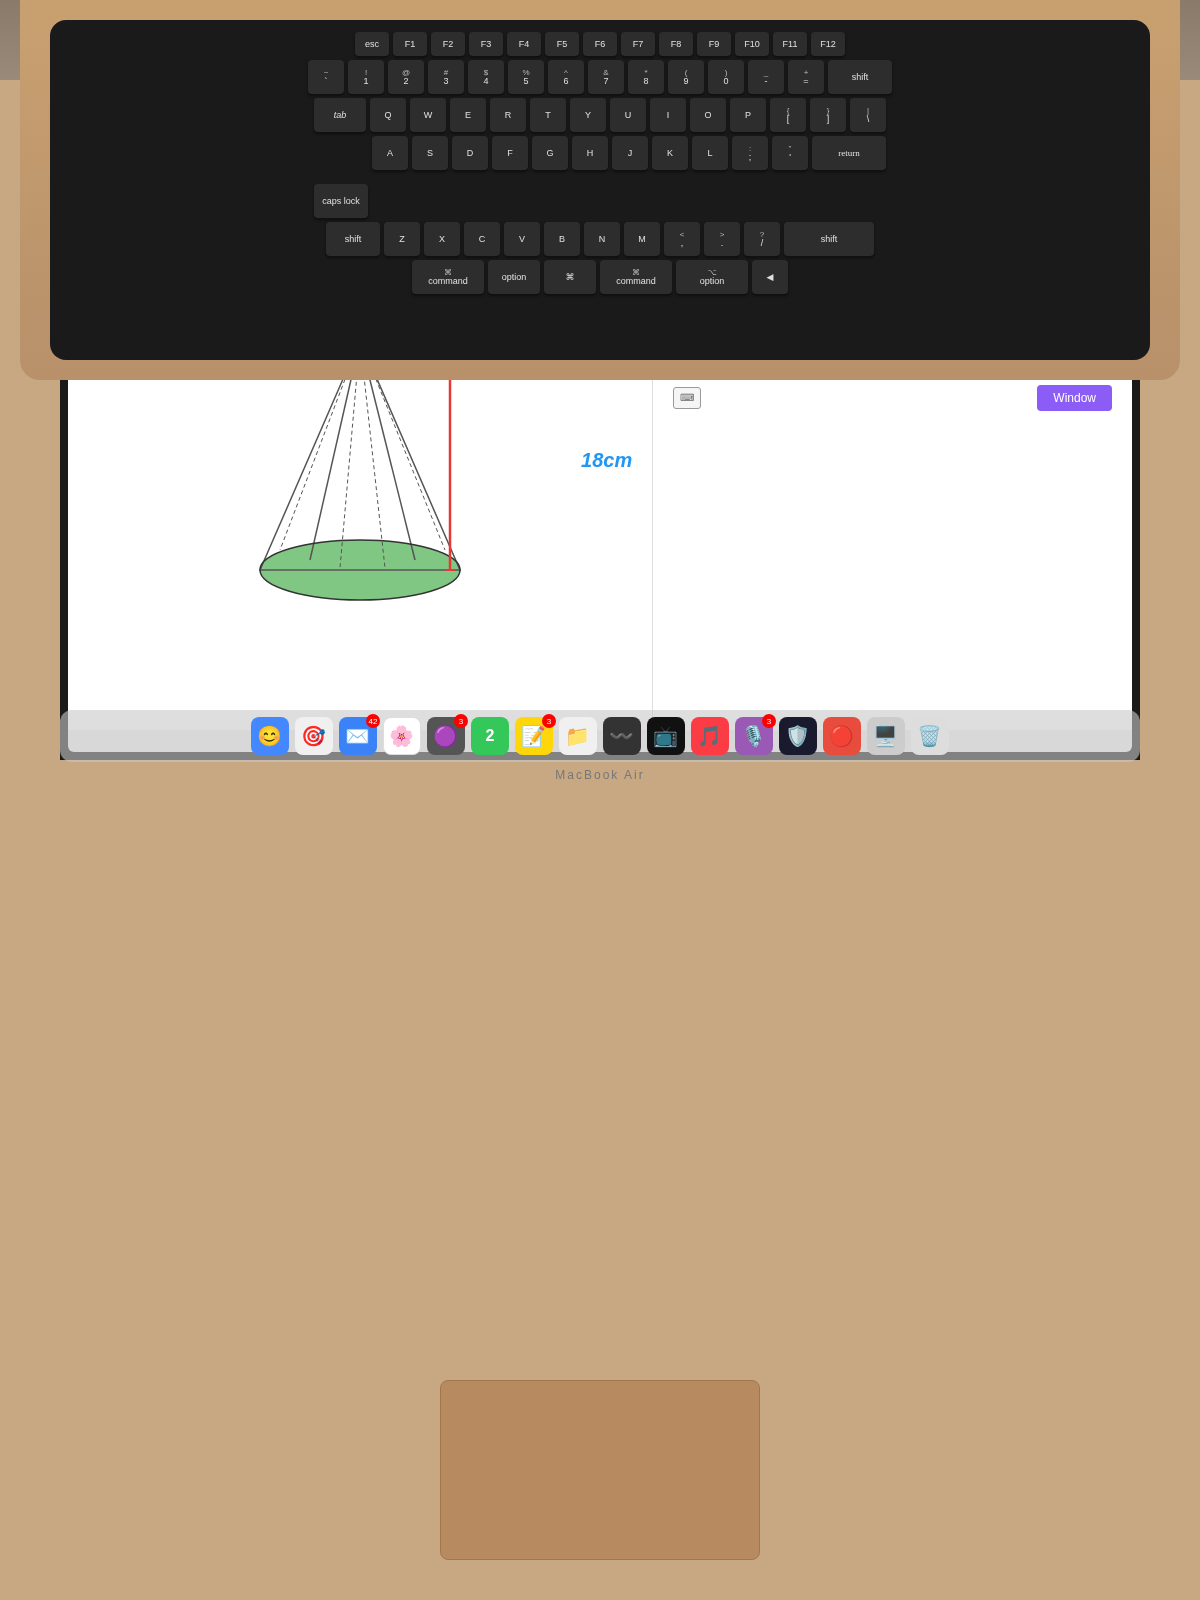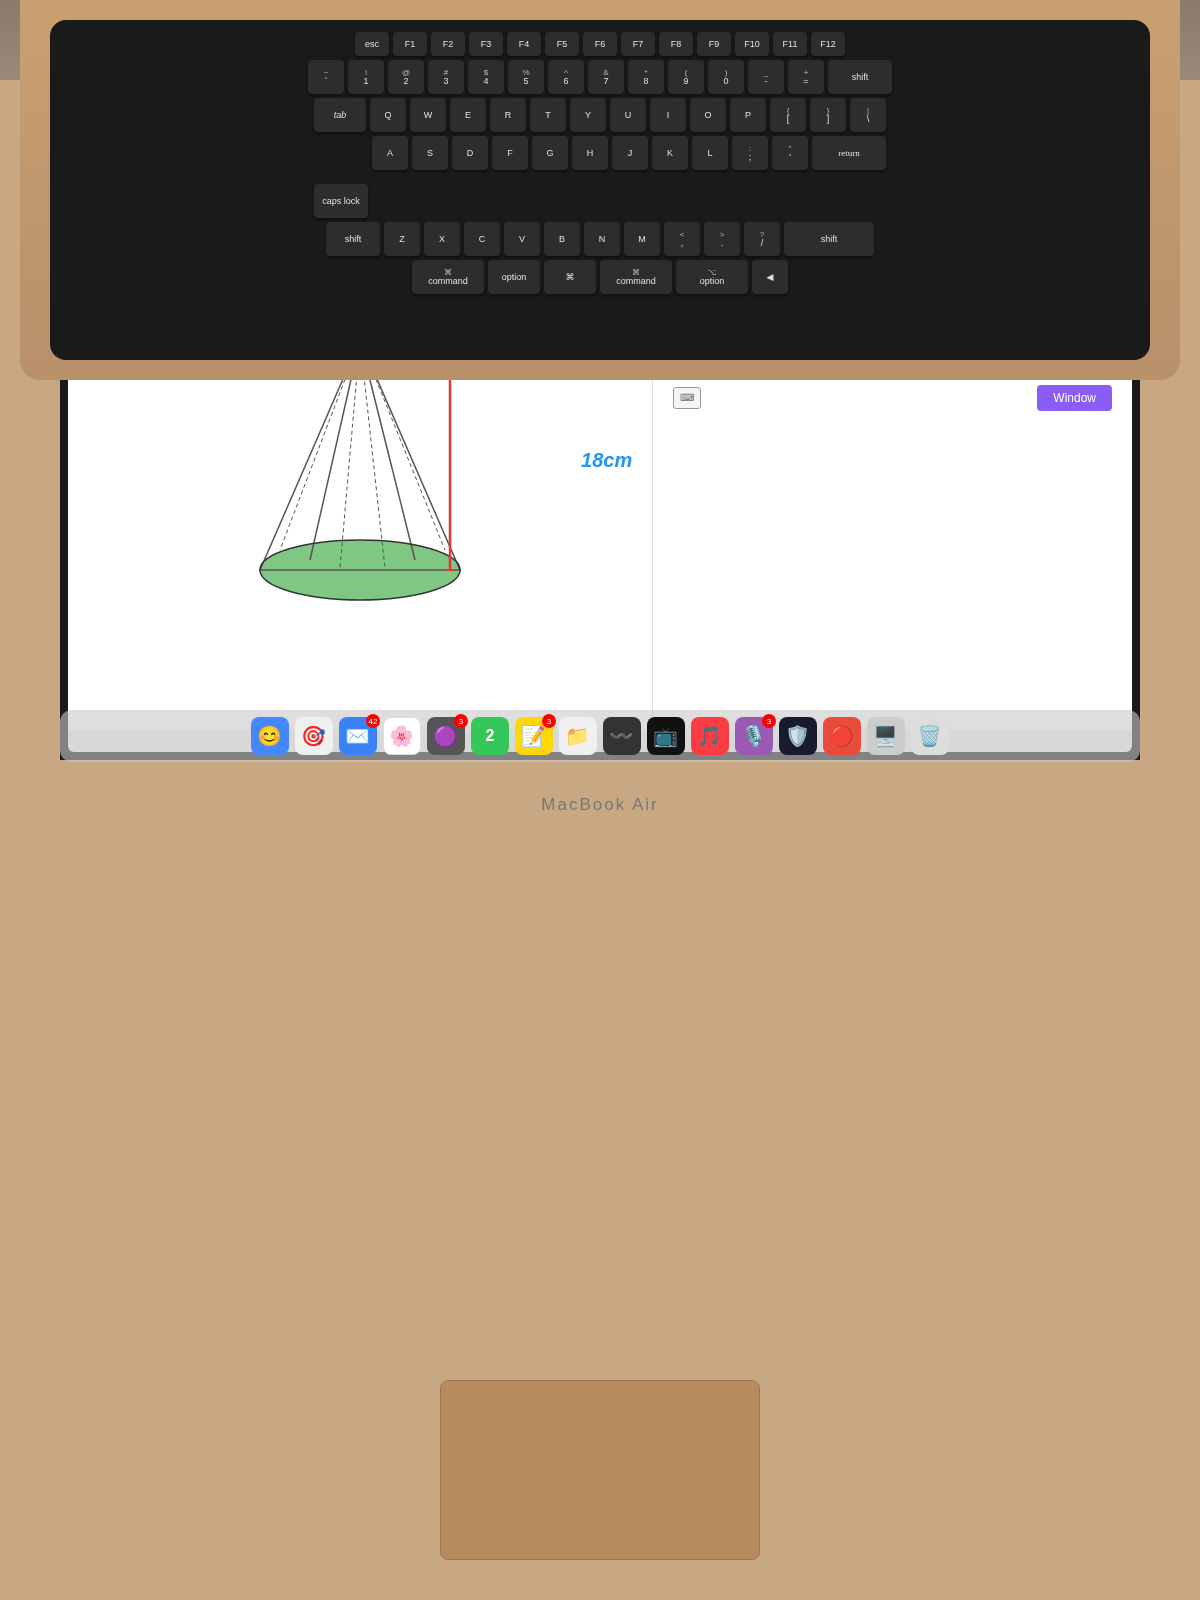--- a/index.html
+++ b/index.html
@@ -661,21 +661,21 @@
     <span>🔴</span>
   </div>
   <div class="dock-icon" style="background:#ccc;border-radius:8px;">
     <span>🖥️</span>
   </div>
   <div class="dock-icon" style="background:#ddd;border-radius:8px;">
     <span>🗑️</span>
   </div>
 </div>
 
-<div style="position:absolute; top:795px; left:50%; transform:translateX(-50%); font-size:17px; color:#777; letter-spacing:2px;">MacBook Air</div>
+<div style="position:absolute; top:768px; left:50%; transform:translateX(-50%); font-size:12px; color:#777; letter-spacing:2px;">MacBook Air</div>
 
 <div class="keyboard-housing">
   <div class="keyboard">
 
     <div class="key-row">
       <div class="key fn-row">
           <span class="bottom-char">esc</span>
         </div>
       <div class="key fn-row">
           <span class="bottom-char">F1</span>

